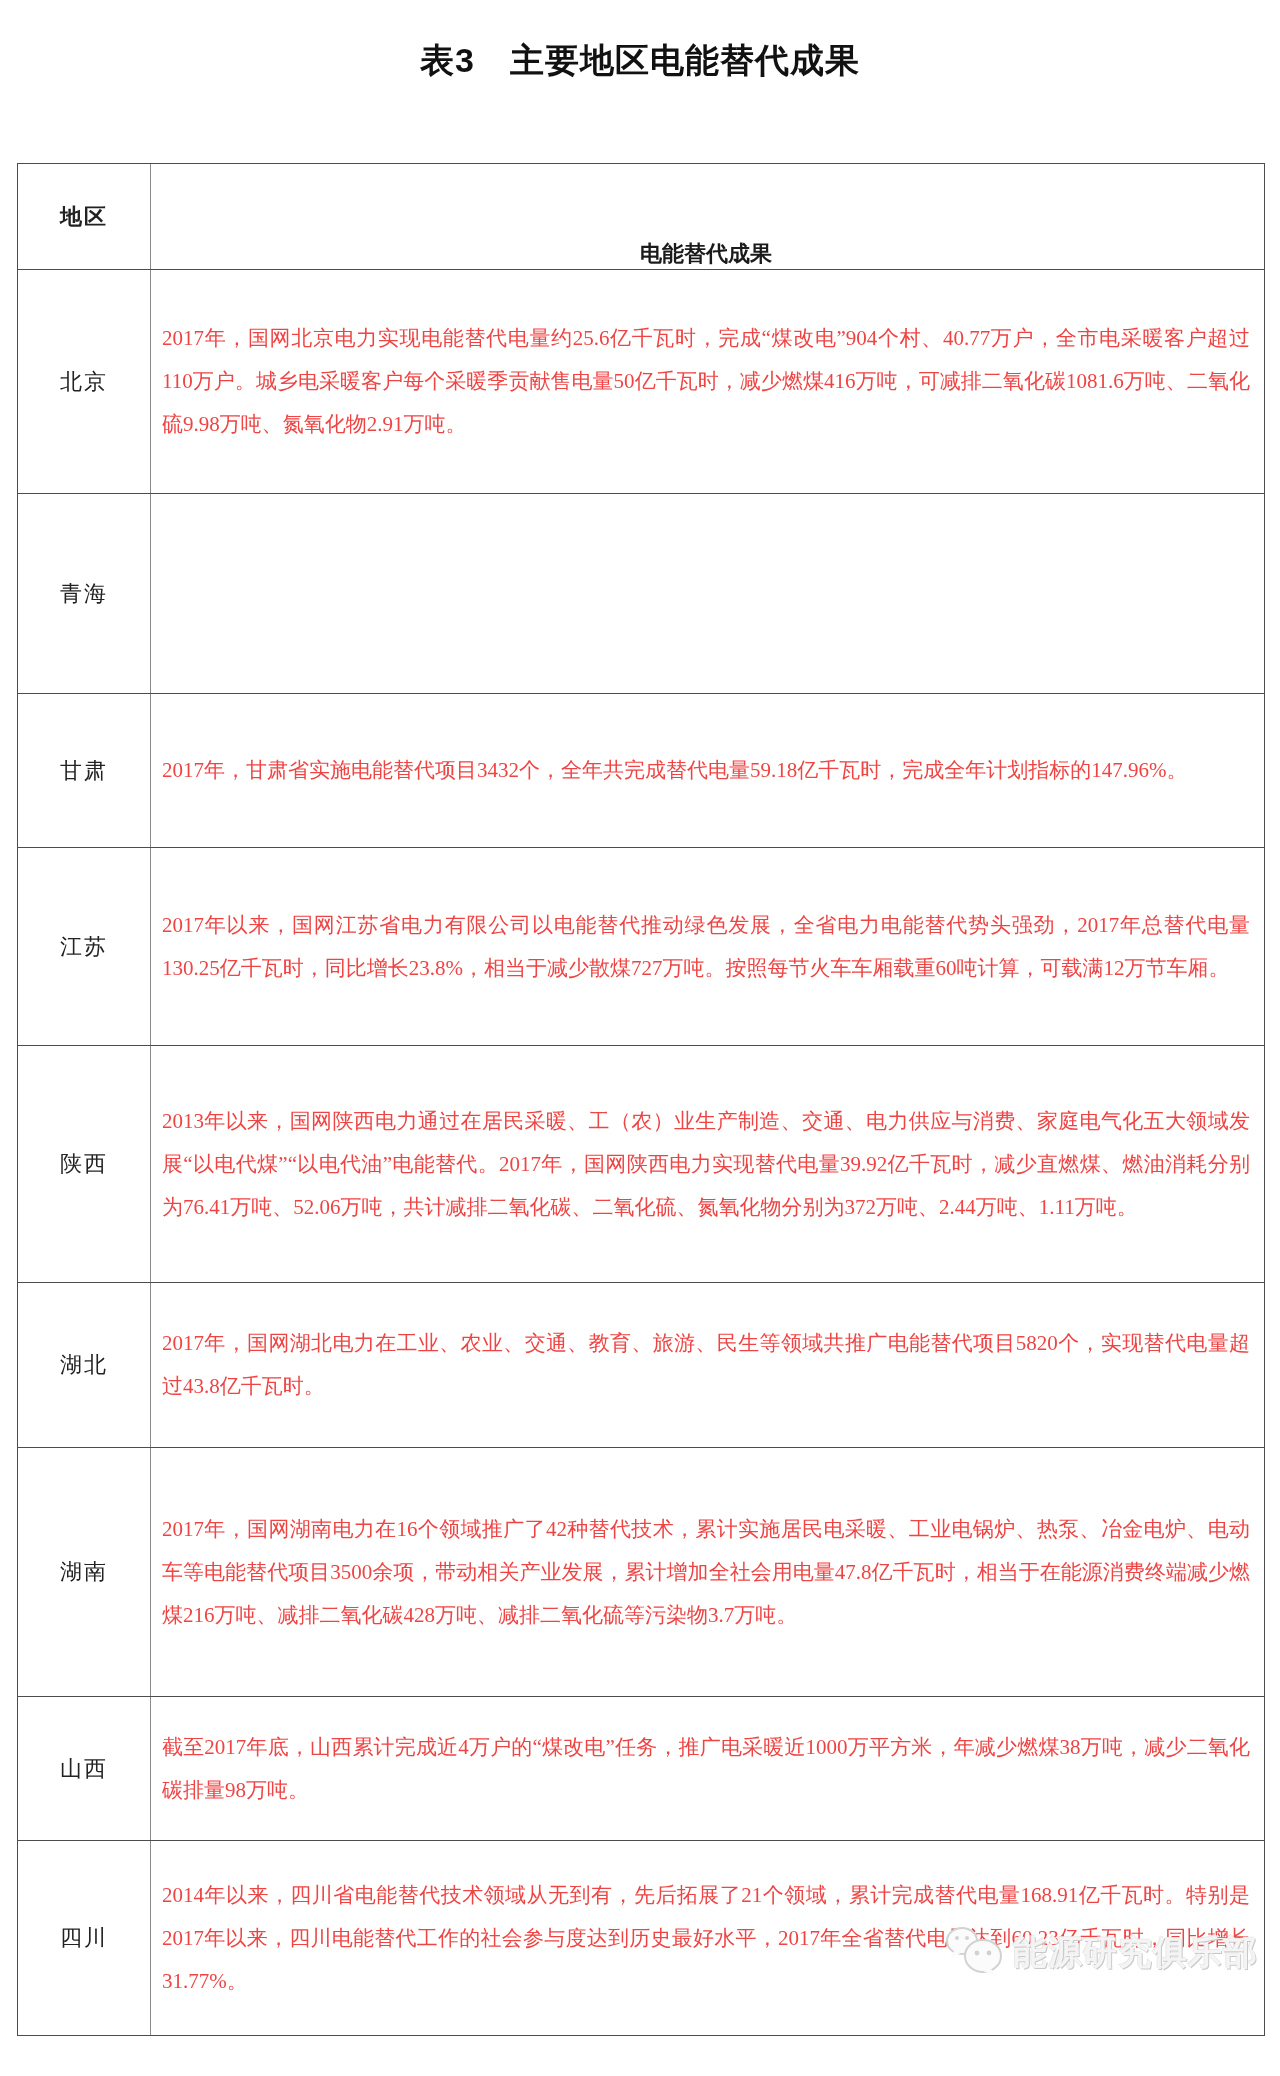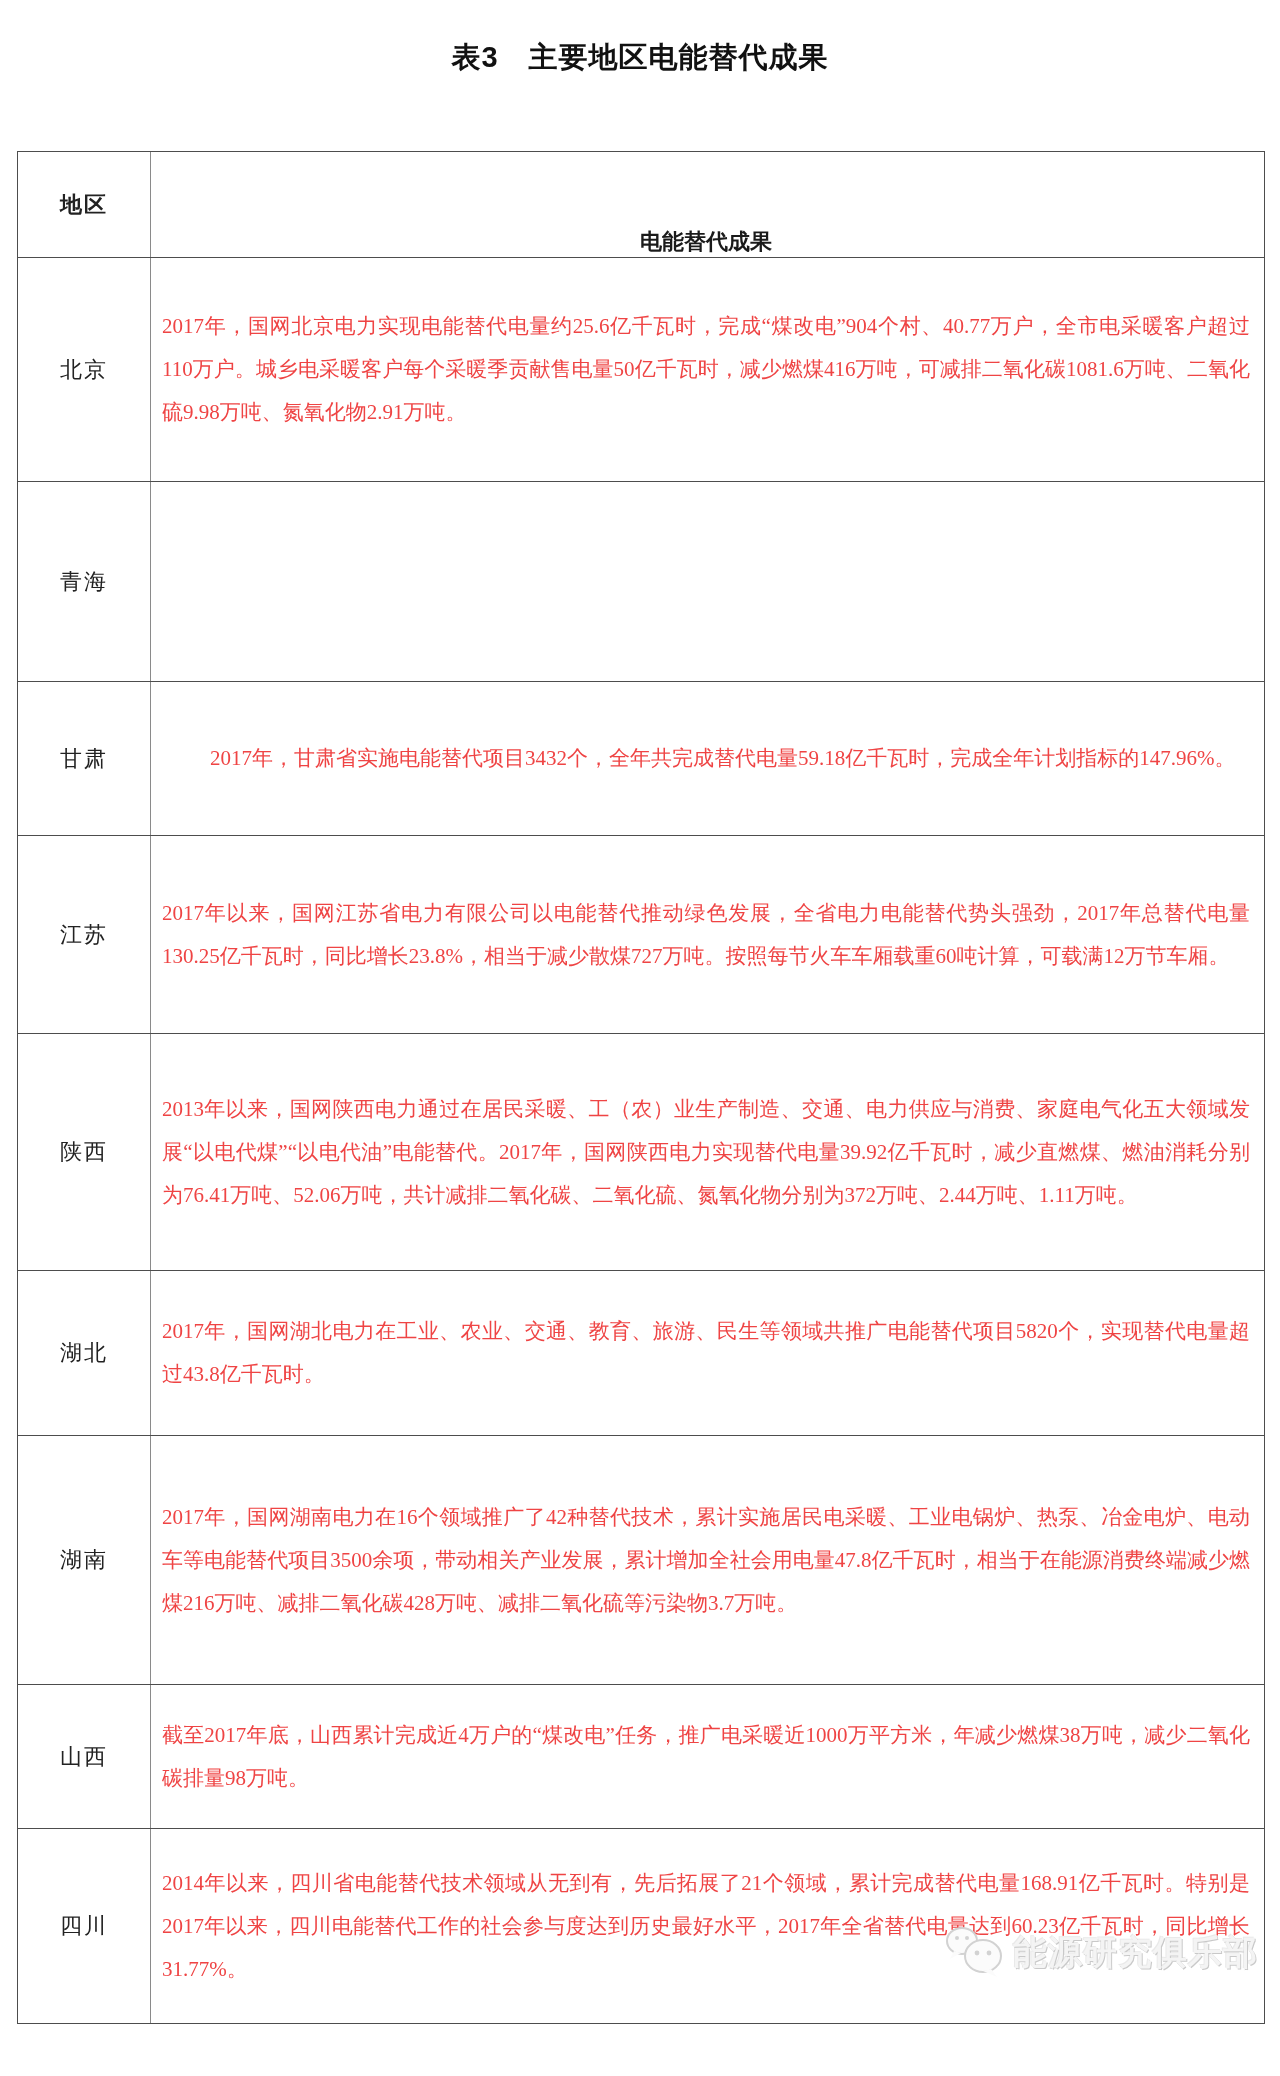--- a/index.html
+++ b/index.html
@@ -14,28 +14,28 @@
     color:#1a1a1a;
   }
   .doc-title {
     position:absolute;
     top:38px;
     left:0;
     width:1280px;
     text-align:center;
     font-family:"Liberation Sans","DejaVu Sans",sans-serif;
     font-weight:bold;
-    font-size:29px;
+    font-size:34px;
     letter-spacing:1px;
     color:#111;
   }
   .tbl {
     position:absolute;
     left:17px;
-    top:151px;
+    top:163px;
     width:1248px;
     border:1px solid #4d4d4d;
   }
   .row { display:flex; border-top:1px solid #4d4d4d; overflow:hidden; }
   .row:first-child { border-top:none; }
   .cell-region {
     flex:0 0 133px;
     width:133px;
     border-right:1px solid #8a8a8a;
     display:flex;
@@ -60,21 +60,21 @@
     color:#ef4444;
   }
   .row.header .cell-region,
   .row.header .cell-result { font-weight:bold; font-size:22px; justify-content:center; }
   .row.header .cell-result { align-items:flex-end; }
   .row.header .cell-result span { width:100%; text-align:center; }
   
   .h-head { height:105px; }
   .h-bj { height:224px; }
   .h-qh { height:200px; }
-  .h-gs { height:154px;gap:48px; }
+  .h-gs { height:154px; }
   .h-js { height:198px;justify-content:center; }
   .h-sx { height:237px; }
   .h-hb { height:165px; }
   .h-hn { height:249px; }
   .h-shx { height:144px; }
   .h-sc { height:195px; }
   .watermark {
     position:absolute;
     top:1924px;
     left:945px;

